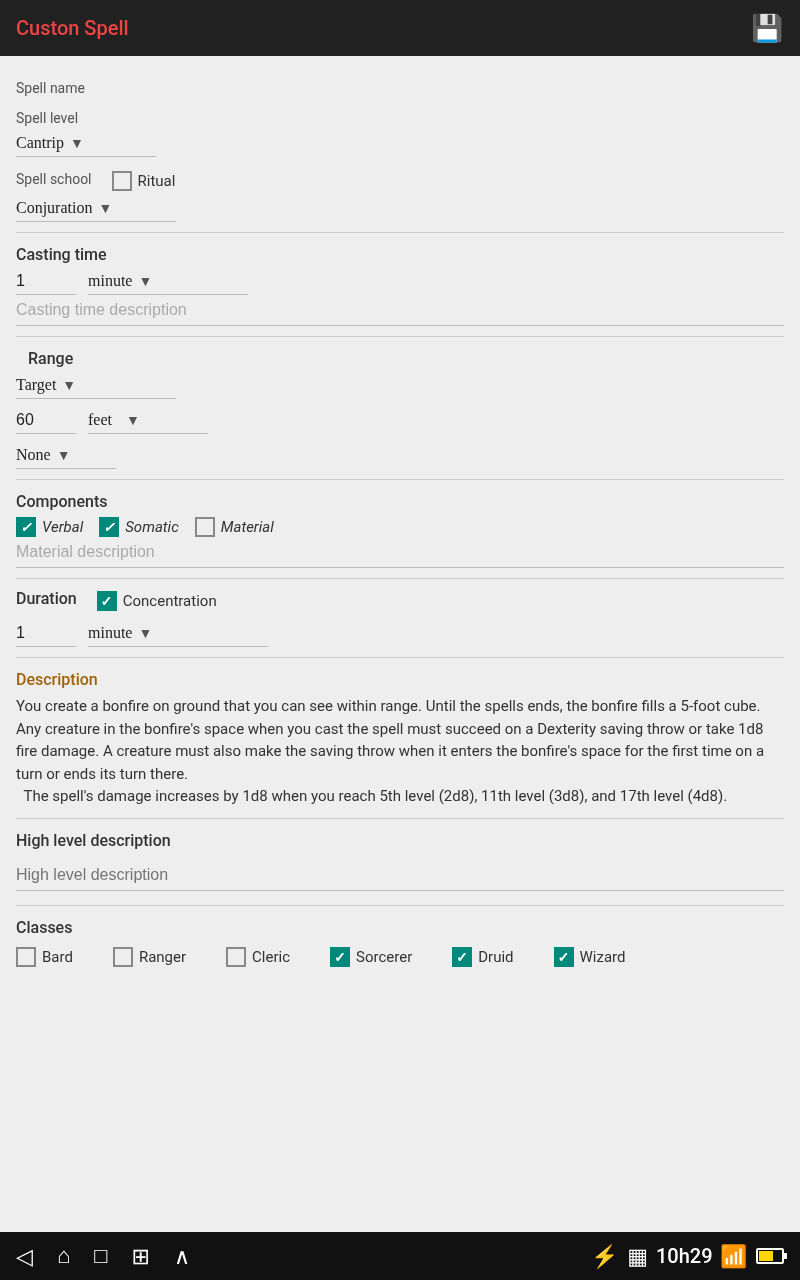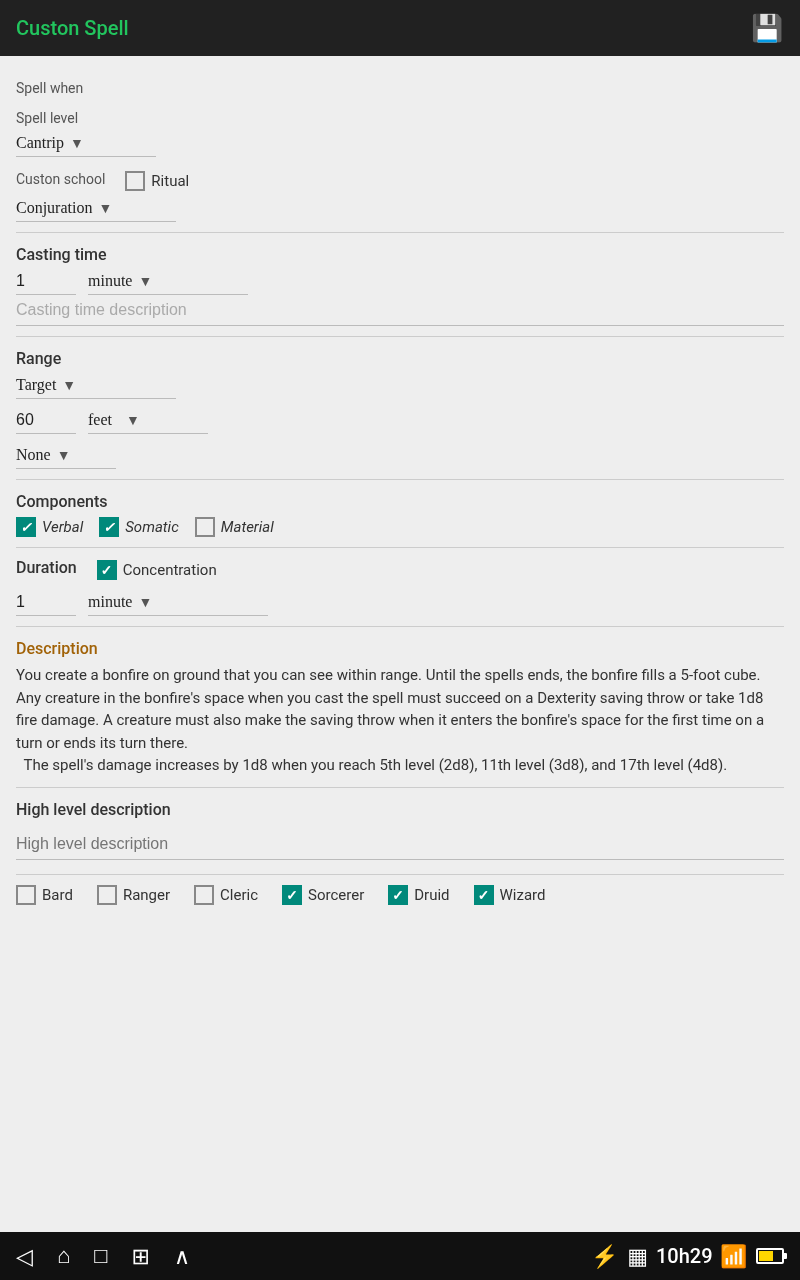--- a/index.html
+++ b/index.html
@@ -19,21 +19,21 @@
     #app-bar {
       background: #212121;
       height: 56px;
       display: flex;
       align-items: center;
       justify-content: space-between;
       padding: 0 16px;
       flex-shrink: 0;
     }
     #app-bar-title {
-      color: #22c55e;
+      color: #ef4444;
       font-size: 20px;
       font-weight: 500;
     }
     #save-icon {
       color: #fff;
       font-size: 26px;
       cursor: pointer;
     }
 
     
@@ -214,21 +214,21 @@
       color: #aaa;
       padding: 6px 0;
       outline: none;
       margin-top: 6px;
     }
 
     
     .classes-grid {
       display: flex;
       flex-wrap: wrap;
-      gap: 8px 24px;
+      gap: 8px 40px;
       margin-top: 10px;
     }
 
     
     #status-bar {
       background: #111;
       height: 48px;
       display: flex;
       align-items: center;
       justify-content: space-between;
@@ -286,36 +286,36 @@
 <body>
 
 <div id="app-bar">
   <span id="app-bar-title">Custon Spell</span>
   <span id="save-icon">💾</span>
 </div>
 
 <div id="content">
 
   <div>
-    <div class="field-label">Spell when</div>
+    <div class="field-label">Spell name</div>
   </div>
 
   <div style="margin-top:14px;">
     <div class="field-label">Spell level</div>
     <div class="dropdown-row">
       <div class="dropdown-wrap spell-level-dropdown">
         <span class="dropdown-val">Cantrip</span>
         <span class="dropdown-arrow">▼</span>
       </div>
     </div>
   </div>
 
   <div style="margin-top:14px;">
     <div class="school-row">
-      <div class="field-label" style="margin-top:0;">Custon school</div>
+      <div class="field-label" style="margin-top:0;">Spell school</div>
       <label class="checkbox-label">
         <div class="checkbox-box"></div>
         <span>Ritual</span>
       </label>
     </div>
     <div class="dropdown-row" style="margin-top:4px;">
       <div class="dropdown-wrap spell-school-dropdown">
         <span class="dropdown-val">Conjuration</span>
         <span class="dropdown-arrow">▼</span>
       </div>
@@ -332,21 +332,21 @@
         <span class="dropdown-val">minute</span>
         <span class="dropdown-arrow">▼</span>
       </div>
     </div>
     <input class="text-input-plain" type="text" placeholder="Casting time description" style="">
   </div>
 
   <hr class="section-separator">
 
   <div>
-    <div class="field-label" style="font-size:16px; color:#333; font-weight:500;">Range</div>
+    <div class="field-label" style="font-size:16px; color:#333; font-weight:500;margin-left:12px;">Range</div>
     <div class="dropdown-row" style="margin-top:4px;">
       <div class="dropdown-wrap range-type-dropdown">
         <span class="dropdown-val">Target</span>
         <span class="dropdown-arrow">▼</span>
       </div>
     </div>
     <div class="dropdown-row" style="margin-top:8px;">
       <input class="small-number-input" type="text" value="60" style="">
       <div class="dropdown-wrap range-unit-dropdown">
         <span class="dropdown-val">feet</span>
@@ -372,20 +372,21 @@
       </label>
       <label class="checkbox-label">
         <div class="checkbox-box checked"></div>
         <span>Somatic</span>
       </label>
       <label class="checkbox-label">
         <div class="checkbox-box"></div>
         <span>Material</span>
       </label>
     </div>
+    <input class="text-input-plain" type="text" placeholder="Material description" style="">
   </div>
 
   <hr class="section-separator">
 
   <div>
     <div class="duration-header">
       <div class="field-label" style="font-size:16px; color:#333; font-weight:500; margin-top:0;">Duration</div>
       <label class="checkbox-label">
         <div class="checkbox-box checked"></div>
         <span>Concentration</span>
@@ -410,20 +411,21 @@
   <hr class="section-separator">
 
   <div>
     <div class="field-label" style="font-size:16px; color:#333; font-weight:500;">High level description</div>
     <input class="high-level-input" type="text" placeholder="High level description" style="">
   </div>
 
   <hr class="section-separator" style="margin-top:14px;">
 
   <div>
+    <div class="field-label" style="font-size:16px; color:#333; font-weight:500;">Classes</div>
     <div class="classes-grid" id="classes-grid">
         <label class="checkbox-label">
           <div class="checkbox-box"></div>
           <span>Bard</span>
         </label>
         <label class="checkbox-label">
           <div class="checkbox-box"></div>
           <span>Ranger</span>
         </label>
         <label class="checkbox-label">

